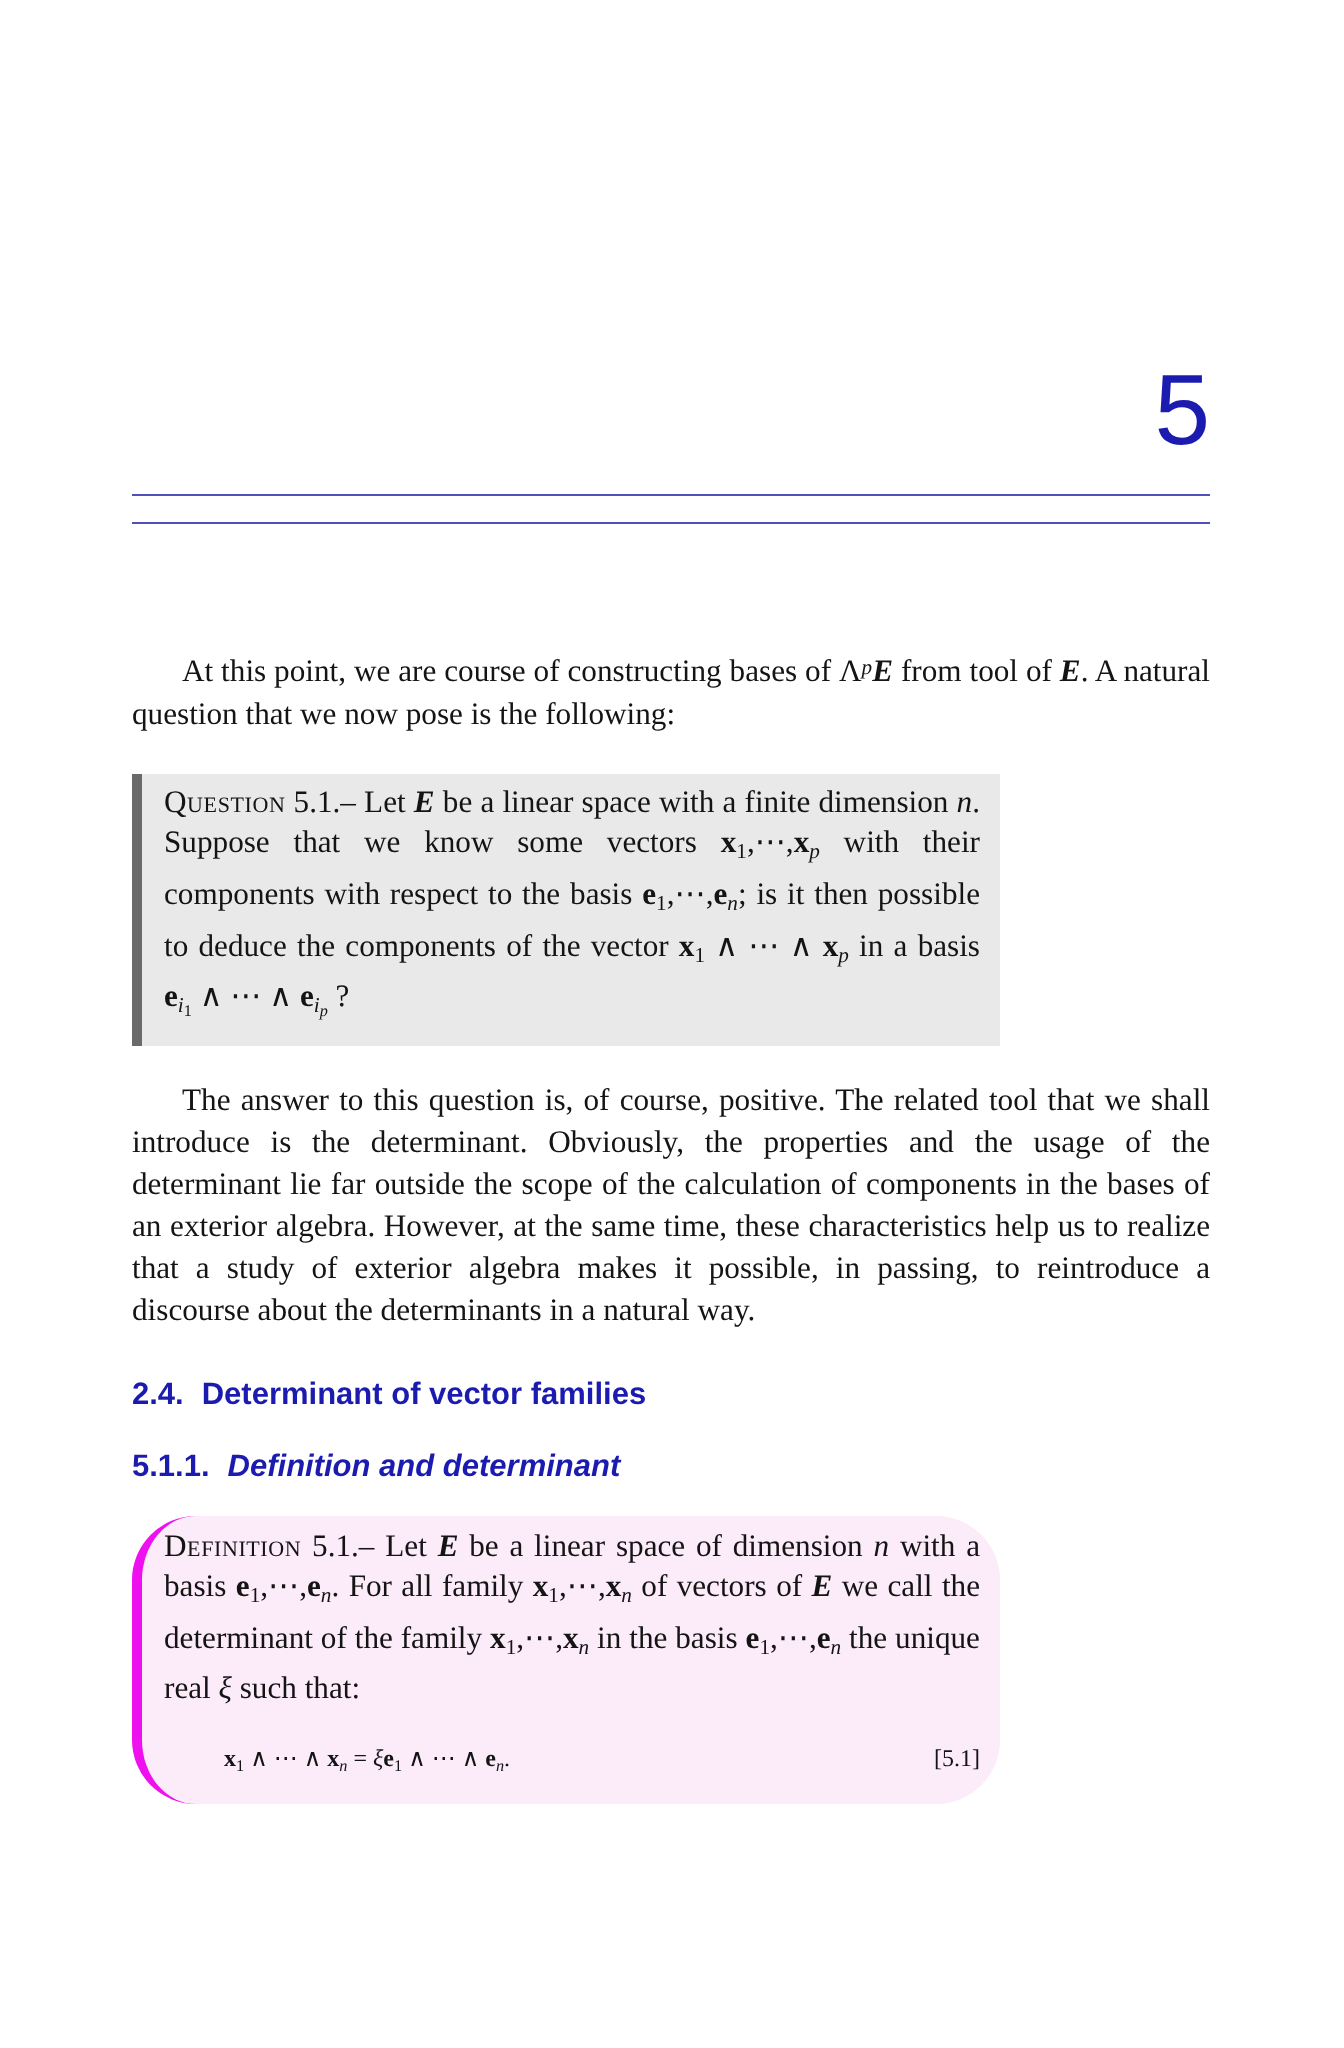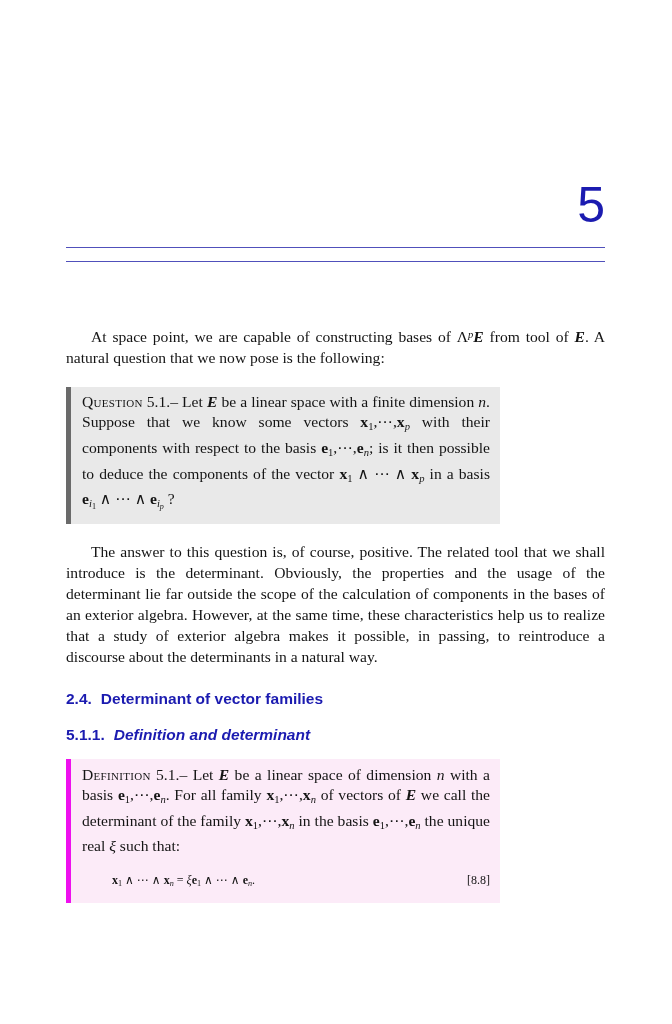--- a/index.html
+++ b/index.html
@@ -53,20 +53,21 @@
     background: #e9e9e9;
     border-left: 5px solid #6a6a6a;
     padding: 5px 10px 6px 11px;
   }
   .question-box .body-para { line-height: 20.5px; }
   .definition-box {
     margin-top: 14px;
     background: #fcebf8;
     border-left: 5px solid #ee10ee;
     padding: 6px 10px 9px 11px;
+    border-radius: 32px;
   }
   .definition-box .body-para { line-height: 20.5px; }
 
   
   .sec-heading {
     margin: 22px 0 0 0;
     font-family: "Liberation Sans", sans-serif;
     font-size: 15.5px; line-height: 20px;
     font-weight: bold;
     color: #1b1bb0;
@@ -103,38 +104,38 @@
 <div class="page">
   <div class="content">
 
     <div class="chapter-number">5</div>
 
     <hr class="rule rule-top">
 
 
     <hr class="rule rule-title">
 
-    <p class="body-para indent intro-para"><span>At space point, we are capable of constructing bases of </span><span>Λ</span><span class="seg-sup-i">p</span><span class="seg-bi">E</span><span> from tool of </span><span class="seg-bi">E</span><span>. A natural question that we now pose is the following:</span></p>
+    <p class="body-para indent intro-para"><span>At this point, we are course of constructing bases of </span><span>Λ</span><span class="seg-sup-i">p</span><span class="seg-bi">E</span><span> from tool of </span><span class="seg-bi">E</span><span>. A natural question that we now pose is the following:</span></p>
 
     <div class="box question-box">
       <p class="body-para"><span class="seg-sc">Question</span><span> 5.1.– Let </span><span class="seg-bi">E</span><span> be a linear space with a finite dimension </span><span class="seg-i">n</span><span>. Suppose that we know some vectors </span><span class="seg-b">x</span><span class="seg-sub">1</span><span>,⋯,</span><span class="seg-b">x</span><span class="seg-sub-i">p</span><span> with their components with respect to the basis </span><span class="seg-b">e</span><span class="seg-sub">1</span><span>,⋯,</span><span class="seg-b">e</span><span class="seg-sub-i">n</span><span>; is it then possible to deduce the components of the vector </span><span class="seg-b">x</span><span class="seg-sub">1</span><span> ∧ ⋯ ∧ </span><span class="seg-b">x</span><span class="seg-sub-i">p</span><span> in a basis </span><span class="seg-b">e</span><span class="seg-sub-i">i</span><span class="seg-subsub">1</span><span> ∧ ⋯ ∧ </span><span class="seg-b">e</span><span class="seg-sub-i">i</span><span class="seg-subsub-i">p</span><span> ?</span></p>
     </div>
 
     <p class="body-para indent answer-para">The answer to this question is, of course, positive. The related tool that we shall introduce is the determinant. Obviously, the properties and the usage of the determinant lie far outside the scope of the calculation of components in the bases of an exterior algebra. However, at the same time, these characteristics help us to realize that a study of exterior algebra makes it possible, in passing, to reintroduce a discourse about the determinants in a natural way.</p>
 
     <h2 class="sec-heading">
       <span class="h-num">2.4.</span><span class="h-title">Determinant of vector families</span>
     </h2>
 
     <h3 class="sec-heading subsec-heading">
       <span class="h-num">5.1.1.</span><span class="h-title">Definition and determinant</span>
     </h3>
 
     <div class="box definition-box">
       <p class="body-para"><span class="seg-sc">Definition</span><span> 5.1.– Let </span><span class="seg-bi">E</span><span> be a linear space of dimension </span><span class="seg-i">n</span><span> with a basis </span><span class="seg-b">e</span><span class="seg-sub">1</span><span>,⋯,</span><span class="seg-b">e</span><span class="seg-sub-i">n</span><span>. For all family </span><span class="seg-b">x</span><span class="seg-sub">1</span><span>,⋯,</span><span class="seg-b">x</span><span class="seg-sub-i">n</span><span> of vectors of </span><span class="seg-bi">E</span><span> we call the determinant of the family </span><span class="seg-b">x</span><span class="seg-sub">1</span><span>,⋯,</span><span class="seg-b">x</span><span class="seg-sub-i">n</span><span> in the basis </span><span class="seg-b">e</span><span class="seg-sub">1</span><span>,⋯,</span><span class="seg-b">e</span><span class="seg-sub-i">n</span><span> the unique real </span><span class="seg-i">ξ</span><span> such that:</span></p>
       <div class="equation-row">
         <span class="equation"><span class="seg-b">x</span><span class="seg-sub">1</span><span> ∧ ⋯ ∧ </span><span class="seg-b">x</span><span class="seg-sub-i">n</span><span> = </span><span class="seg-i">ξ</span><span class="seg-b">e</span><span class="seg-sub">1</span><span> ∧ ⋯ ∧ </span><span class="seg-b">e</span><span class="seg-sub-i">n</span><span>.</span></span>
-        <span class="eq-tag">[8.8]</span>
+        <span class="eq-tag">[5.1]</span>
       </div>
     </div>
 
   </div>
 </div>
 
 </body></html>

